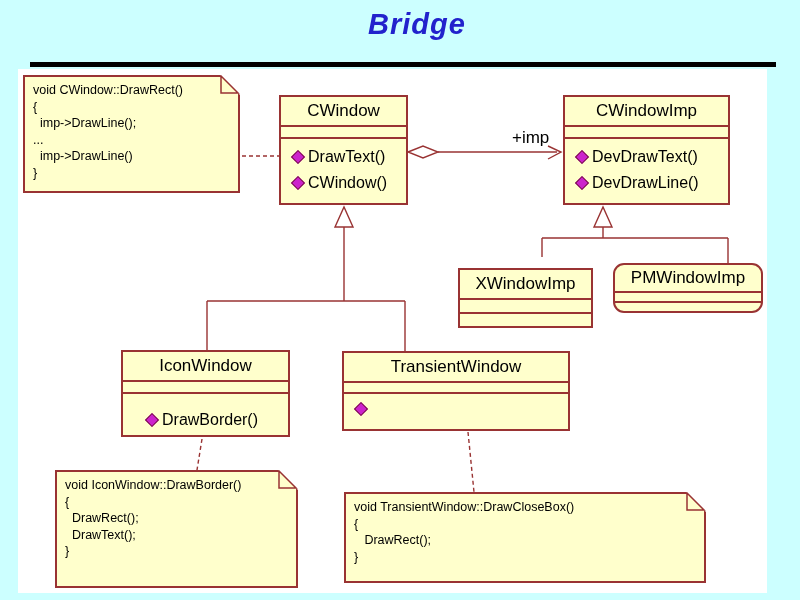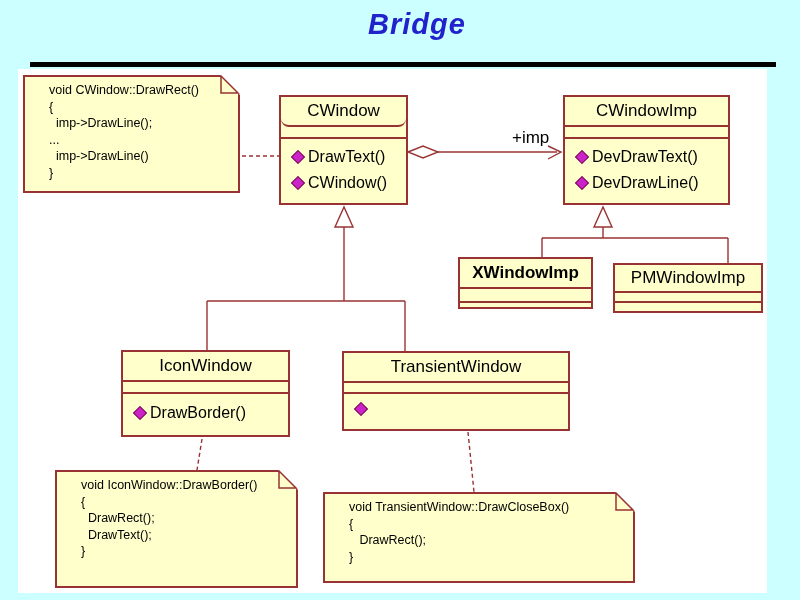--- a/index.html
+++ b/index.html
@@ -13,21 +13,21 @@
   .class-box{position:absolute;z-index:3;background:#FFFFCC;border:2px solid #993333;
     box-sizing:border-box;color:#000;display:flex;flex-direction:column;}
   .class-title{display:flex;align-items:center;justify-content:center;
     border-bottom:2px solid #993333;font-size:17px;}
   .class-attrs{border-bottom:2px solid #993333;}
   .class-ops{flex:1;padding-left:10px;}
   .op-row{display:flex;align-items:center;height:26px;font-size:16px;}
   .op-icon{width:8px;height:8px;background:#CC22CC;border:1px solid #771144;
     transform:rotate(45deg);margin:0 5px 0 2px;flex:none;}
   .note{position:absolute;z-index:3;background:#FFFFCC;border:2px solid #993333;
-    box-sizing:border-box;color:#000;padding:5px 0 0 24px;}
+    box-sizing:border-box;color:#000;padding:5px 0 0 8px;}
   .note-line{font-size:12.5px;line-height:16.5px;white-space:pre;}
   .fold{position:absolute;top:-2px;right:-2px;}
   .rel-label{position:absolute;z-index:4;font-size:17px;color:#000;}
 </style>
 </head>
 <body>
 
 <div class="slide">
 
   <div class="page-title">Bridge</div>
@@ -48,21 +48,21 @@
 
       <polygon points="594,227 612,227 603,207" fill="#FFFFFF"></polygon>
       <path d="M603,227 L603,238 M542,238 L728,238 M542,238 L542,257 M728,238 L728,263"></path>
 
       <path d="M202,439 L197,470" stroke-dasharray="4,3"></path>
       <path d="M468,432 L474,492" stroke-dasharray="4,3"></path>
     </g>
   </svg>
 
   <div class="class-box" style="left:279px;top:95px;width:129px;height:110px;">
-    <div class="class-title" style="height:28px;border-radius:8px;">CWindow</div>
+    <div class="class-title" style="height:28px;">CWindow</div>
     <div class="class-attrs" style="height:10px;"></div>
     <div class="class-ops" style="padding-top:5px;">
       <div class="op-row">
         <span class="op-icon"></span>
         <span>DrawText()</span>
       </div>
       <div class="op-row">
         <span class="op-icon"></span>
         <span>CWindow()</span>
       </div>
@@ -77,36 +77,36 @@
         <span class="op-icon"></span>
         <span>DevDrawText()</span>
       </div>
       <div class="op-row">
         <span class="op-icon"></span>
         <span>DevDrawLine()</span>
       </div>
     </div>
   </div>
 
-  <div class="class-box" style="left:458px;top:257px;width:135px;height:52px;font-weight:bold;">
+  <div class="class-box" style="left:458px;top:268px;width:135px;height:60px;">
     <div class="class-title" style="height:28px;">XWindowImp</div>
     <div class="class-attrs" style="height:12px;"></div>
     <div class="class-ops"></div>
   </div>
 
-  <div class="class-box" style="left:613px;top:263px;width:150px;height:50px;">
+  <div class="class-box" style="left:613px;top:263px;width:150px;height:50px;border-radius:11px;">
     <div class="class-title" style="height:26px;">PMWindowImp</div>
     <div class="class-attrs" style="height:8px;"></div>
     <div class="class-ops"></div>
   </div>
 
   <div class="class-box" style="left:121px;top:350px;width:169px;height:87px;">
     <div class="class-title" style="height:28px;">IconWindow</div>
     <div class="class-attrs" style="height:10px;"></div>
-    <div class="class-ops" style="padding-top:6px;">
+    <div class="class-ops" style="padding-top:13px;margin-left:12px;">
       <div class="op-row">
         <span class="op-icon"></span>
         <span>DrawBorder()</span>
       </div>
     </div>
   </div>
 
   <div class="class-box" style="left:342px;top:351px;width:228px;height:80px;">
     <div class="class-title" style="height:28px;">TransientWindow</div>
     <div class="class-attrs" style="height:9px;"></div>
@@ -135,21 +135,21 @@
       <polygon points="0,0 20,0 20,20" fill="#FFFFFF"></polygon>
       <polygon points="1,1 1,18 18,18" fill="#FFFFCC" stroke="#993333" stroke-width="1.5"></polygon>
     </svg>
     <div class="note-line">void IconWindow::DrawBorder()</div>
     <div class="note-line">{</div>
     <div class="note-line">  DrawRect();</div>
     <div class="note-line">  DrawText();</div>
     <div class="note-line">}</div>
   </div>
 
-  <div class="note" style="left:323px;top:492px;width:312px;height:91px;">
+  <div class="note" style="left:344px;top:492px;width:362px;height:91px;">
     <svg class="fold" width="20" height="20" viewBox="0 0 20 20">
       <polygon points="0,0 20,0 20,20" fill="#FFFFFF"></polygon>
       <polygon points="1,1 1,18 18,18" fill="#FFFFCC" stroke="#993333" stroke-width="1.5"></polygon>
     </svg>
     <div class="note-line">void TransientWindow::DrawCloseBox()</div>
     <div class="note-line">{</div>
     <div class="note-line">   DrawRect();</div>
     <div class="note-line">}</div>
   </div>
 

